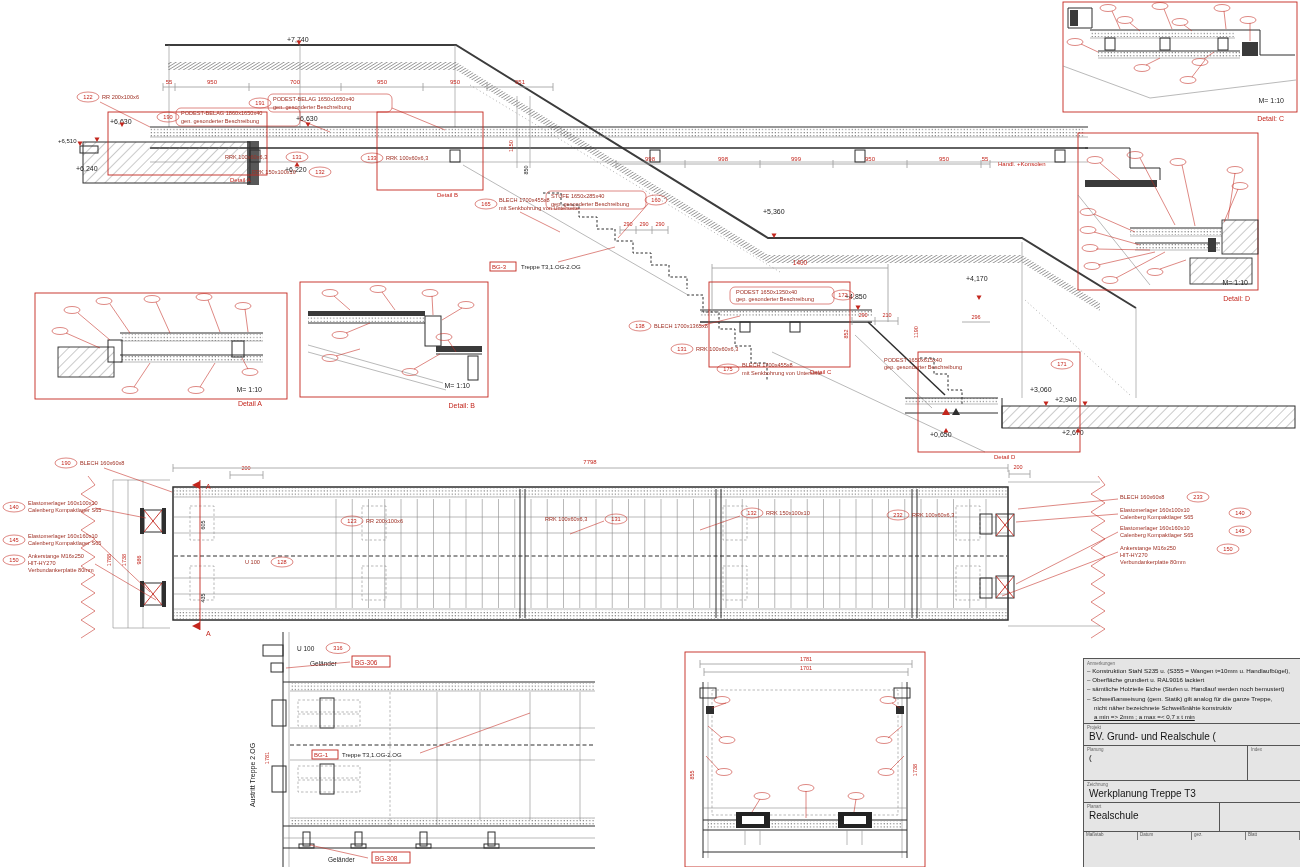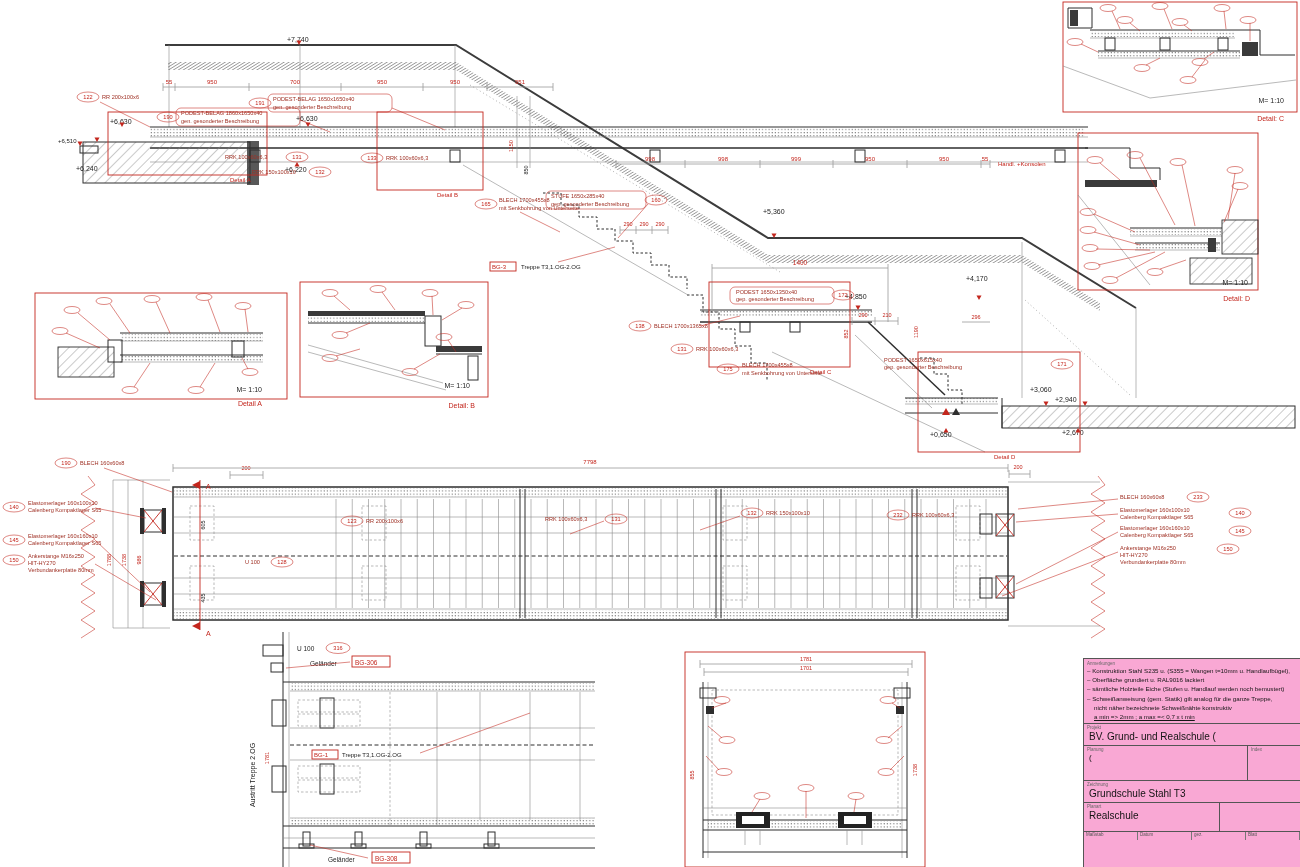--- a/index.html
+++ b/index.html
@@ -27,21 +27,21 @@
   .r7{fill:#c3261d;font-size:7px}
   .r65{fill:#c3261d;font-size:6.5px}
   .r6{fill:#c3261d;font-size:6px}
   .r55{fill:#c3261d;font-size:5.5px}
   .p{fill:#a03226;font-size:5.6px}
   .rid{fill:#c3261d;font-size:5.6px;text-anchor:middle}
   .mid{text-anchor:middle}
   .end{text-anchor:end}
   
   #titleblock{position:absolute;left:1083px;top:658px;width:216px;height:209px;
-    border-left:1px solid #555;border-top:1px solid #555;background:#f9a8d4;color:#141414;}
+    border-left:1px solid #555;border-top:1px solid #555;background:#e5e5e5;color:#141414;}
   #titleblock .lbl{font-size:4.5px;color:#666;padding:1px 0 0 3px;}
   #titleblock .notes{padding:1px 3px 2px 3px;}
   #titleblock .note{font-size:6.2px;line-height:9.2px;white-space:nowrap;color:#161616;}
   #titleblock .note.ind{padding-left:7px;}
   #titleblock .note.ul{padding-left:7px;text-decoration:underline;}
   #titleblock .row{border-top:1px solid #555;}
   #titleblock .val{font-size:10px;padding:1px 0 3px 5px;white-space:nowrap;}
   #titleblock .val.sm{font-size:8px;}
   .flex{display:flex}
   .grow{flex:1 1 auto}
@@ -796,21 +796,21 @@
     <div class="grow">
       <div class="lbl">Planung</div>
       <div class="val sm">(</div>
     </div>
     <div id="idxcell">
       <div class="lbl">Index</div>
     </div>
   </div>
   <div class="row">
     <div class="lbl">Zeichnung</div>
-    <div class="val">Grundschule Stahl T3</div>
+    <div class="val">Werkplanung Treppe T3</div>
   </div>
   <div class="row">
     <div id="planartbox">
       <div class="lbl">Planart</div>
       <div class="val">Realschule</div>
     </div>
   </div>
   <div id="botrow">
     <div>Maßstab</div>
     <div>Datum</div>

